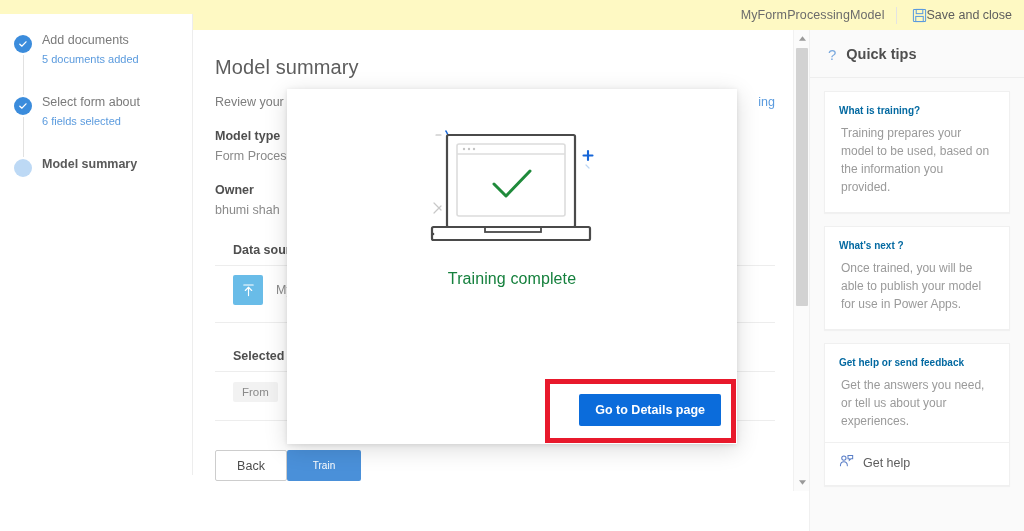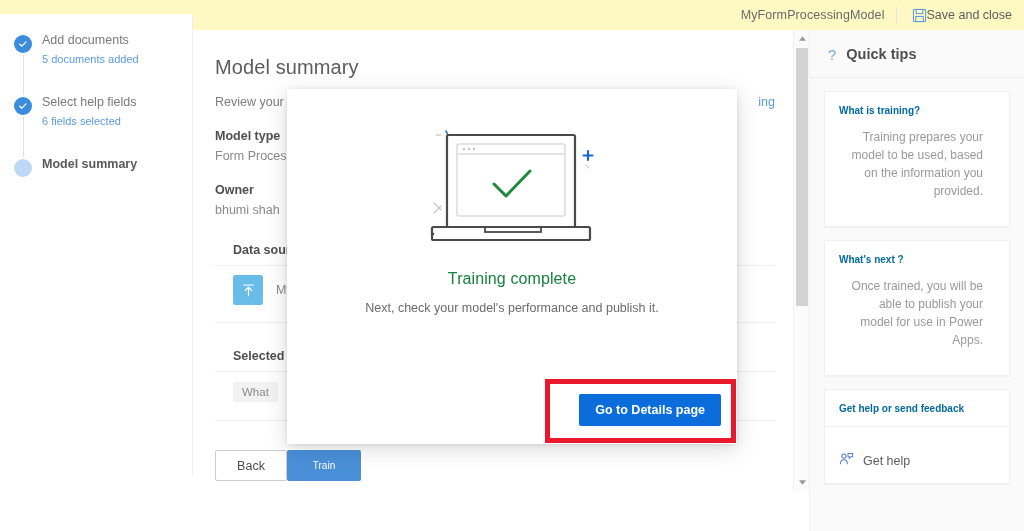--- a/index.html
+++ b/index.html
@@ -131,25 +131,25 @@
     border-bottom: 1px solid #eeeeee;
   }
   .tips-q { color: #7aa9de; font-size: 15px; line-height: 1; }
   .tips-title { font-size: 14.5px; color: #4f4f4f; font-weight: bold; }
   .tip-card {
     margin: 13px 14px 0 14px; background: #ffffff; border: 1px solid #f0f0f0;
     box-shadow: 0 1px 1px rgba(0,0,0,.035);
     padding: 13px 14px 14px 14px;
   }
   .tip-card h3 { margin: 0 0 8px 0; font-size: 10px; color: #0369a1; font-weight: bold; }
-  .tip-card p { margin: 12px; font-size: 12px; color: #9a9a9a; line-height: 18px; text-align: right; }
+  .tip-card p { margin: 2px; font-size: 12px; color: #9a9a9a; line-height: 18px; }
   .tip-divider { height: 1px; background: #f0f0f0; margin: 12px -14px 0 -14px; }
   .tip-link {
     display: flex; align-items: center; gap: 9px;
-    margin-top: 25px; font-size: 12.5px; color: #5d5d5d; cursor: pointer;
+    margin-top: 11px; font-size: 12.5px; color: #5d5d5d; cursor: pointer;
   }
 
   
   .modal {
     position: absolute; left: 287px; top: 89px; width: 450px; height: 355px;
     background: #ffffff;
     box-shadow: 0 5px 22px rgba(0,0,0,.14), 0 1px 5px rgba(0,0,0,.10);
   }
   .modal-art { padding-top: 28px; display: flex; justify-content: center; }
   .modal-title {
@@ -205,21 +205,21 @@
       <div class="sub">5 documents added</div>
     </div>
 
     <div class="step">
       <span class="bullet">
         <svg width="10" height="10" viewBox="0 0 12 12" fill="none" stroke="#ffffff" stroke-width="1.6" stroke-linecap="round" stroke-linejoin="round">
           <path d="M2.2 6.2 L4.7 8.6 L9.6 3.4"></path>
         </svg>
       </span>
       <span class="connector"></span>
-      <div class="title">Select help fields</div>
+      <div class="title">Select form about</div>
       <div class="sub">6 fields selected</div>
     </div>
 
     <div class="step pending">
       <span class="bullet"></span>
       <div class="title">Model summary</div>
     </div>
 
   </div>
 
@@ -252,21 +252,21 @@
             <path d="M5.6 9 L9 5.6 L12.4 9"></path>
           </svg>
         </span>
         <span class="ds-name">My d</span>
       </div>
       <div class="section-rule"></div>
 
       <div class="section-label">Selected field</div>
       <div class="section-rule"></div>
       <div class="chip-row">
-        <span class="chip">What</span>
+        <span class="chip">From</span>
       </div>
       <div class="section-rule"></div>
     </div>
   </div>
 
   <div class="footer">
     <button class="btn-secondary">Back</button>
     <button class="btn-primary-dim">Train</button>
   </div>
 
@@ -295,20 +295,21 @@
       <p>Training prepares your model to be used, based on the information you provided.</p>
     </div>
 
     <div class="tip-card">
       <h3>What's next ?</h3>
       <p>Once trained, you will be able to publish your model for use in Power Apps.</p>
     </div>
 
     <div class="tip-card">
       <h3>Get help or send feedback</h3>
+      <p>Get the answers you need, or tell us about your experiences.</p>
       <div class="tip-divider"></div>
       <div class="tip-link">
         <span>
           <svg width="15" height="14" viewBox="0 0 16 15" fill="none" stroke="#5b7fc7" stroke-width="1.1" stroke-linecap="round">
             <circle cx="5.2" cy="4.4" r="2.3"></circle>
             <path d="M1.5 12.6 C1.5 9.6 3.1 8.2 5.2 8.2 C7.3 8.2 8.9 9.6 8.9 12.6"></path>
             <path d="M9.6 1.6 H14.6 V5.2 H12.6 L11 6.8 V5.2 H9.6 Z"></path>
           </svg>
         </span>
         <span>Get help</span>
@@ -337,21 +338,20 @@
         <circle cx="52" cy="32" r="1.2" fill="#c4c4c4"></circle>
 
         <path d="M72 67 L84 79 L108 54" stroke="#1f8a3b" stroke-width="3" stroke-linecap="round" stroke-linejoin="round" fill="none"></path>
 
         <rect x="10" y="110" width="158" height="13" rx="1.5" stroke="#4a4a4a" stroke-width="2.2"></rect>
         <rect x="63" y="110" width="56" height="5" stroke="#4a4a4a" stroke-width="1.8"></rect>
       </svg>
     </div>
 
     <div class="modal-title">Training complete</div>
-    <div class="modal-sub">Next, check your model's performance and publish it.</div>
 
     <div class="modal-actions">
       <button class="btn-primary">Go to Details page</button>
     </div>
   </div>
 
   <div class="highlight-box"></div>
 
 </div>
 

